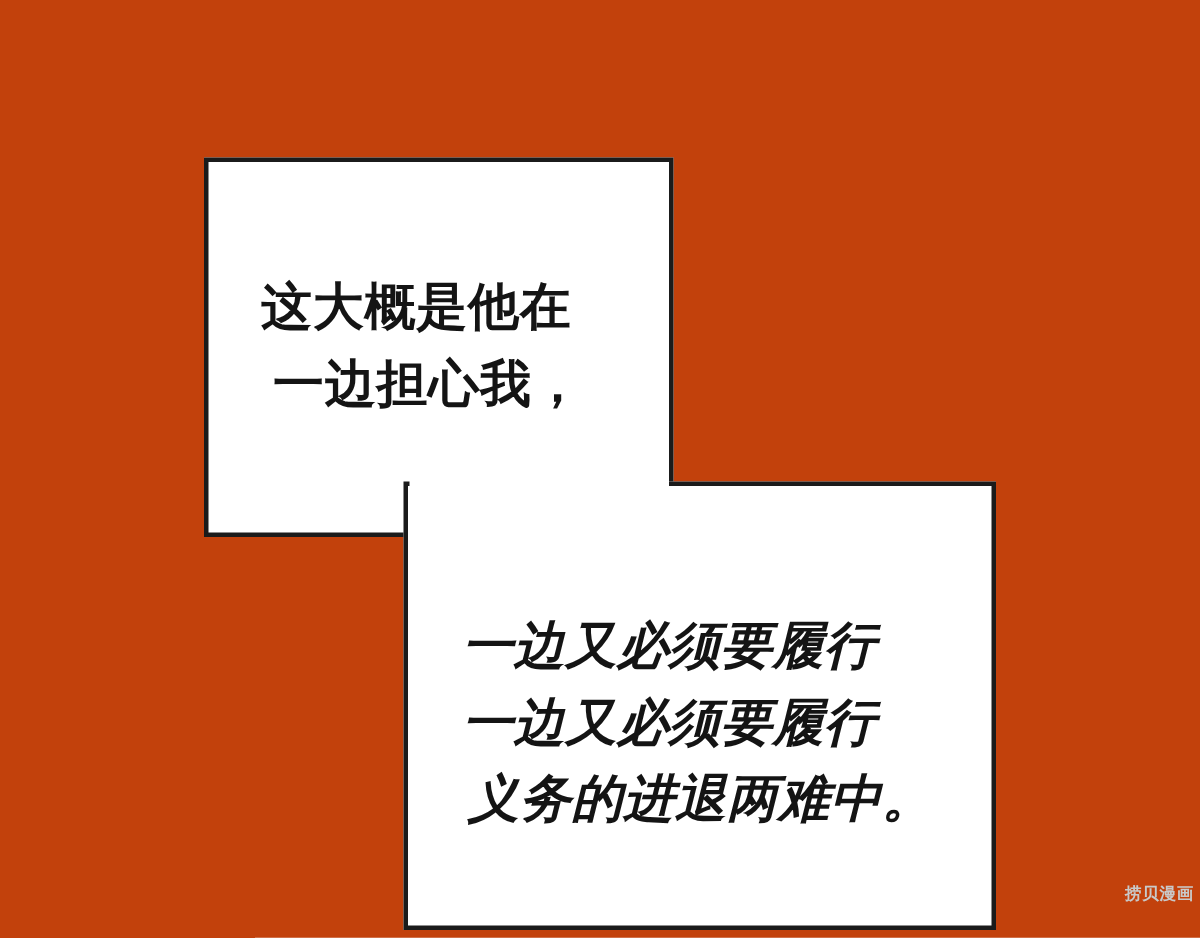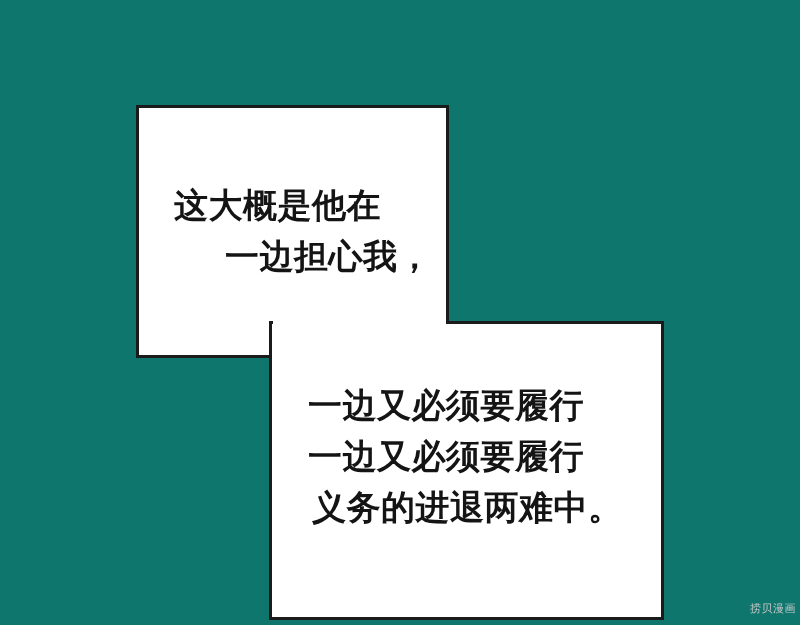--- a/index.html
+++ b/index.html
@@ -13,21 +13,21 @@
     background: #ffffff;
     font-family: "DejaVu Sans", "Liberation Sans", sans-serif;
     overflow: hidden;
     position: relative;
   }
 
   #page {
     position: relative;
     width: 800px;
     height: 625px;
-    background: #0f766e;
+    background: #c2410c;
     overflow: hidden;
   }
 
   
   .balloon {
     position: absolute;
     background: #ffffff;
     box-sizing: border-box;
   }
 
@@ -85,49 +85,49 @@
   }
 
   #text-top {
     left: 174px;
     top: 180px;
     font-size: 34px;
     line-height: 51px;
   }
   #text-top .line-2 {
     padding-left: 8px;
-    margin-left: 43px;
   }
 
   #text-bottom {
     left: 308px;
-    top: 380px;
+    top: 406px;
     font-size: 34px;
     line-height: 51px;
+    font-style: italic;
   }
   #text-bottom .line-2 {
     padding-left: 0px;
   }
   #text-bottom .line-3 {
     padding-left: 4px;
   }
 
   .line {
     display: block;
   }
 
   
   #watermark {
     position: absolute;
     right: 4px;
-    bottom: 9px;
+    bottom: 22px;
     z-index: 9;
     color: #c9c9c9;
     font-size: 11px;
-    font-weight: 400;
+    font-weight: 700;
     letter-spacing: 0.5px;
     font-family: "DejaVu Sans", "Liberation Sans", sans-serif;
     user-select: none;
     margin-left: 28px;
   }
 </style>
 </head>
 <body>
 
 <div id="page">

